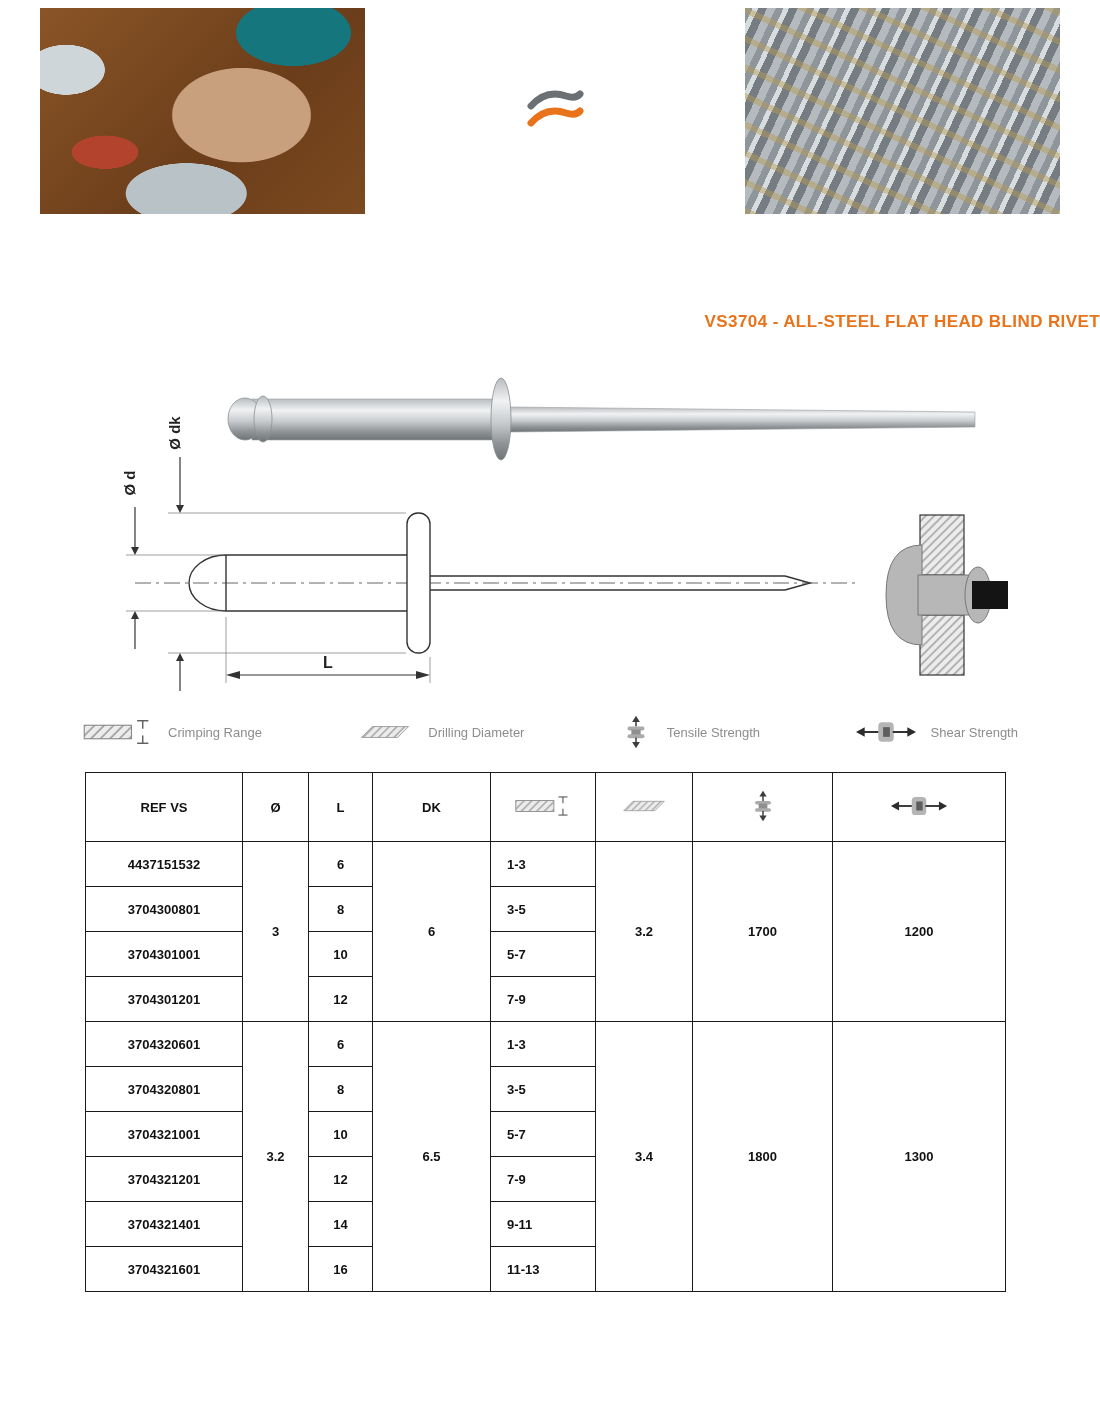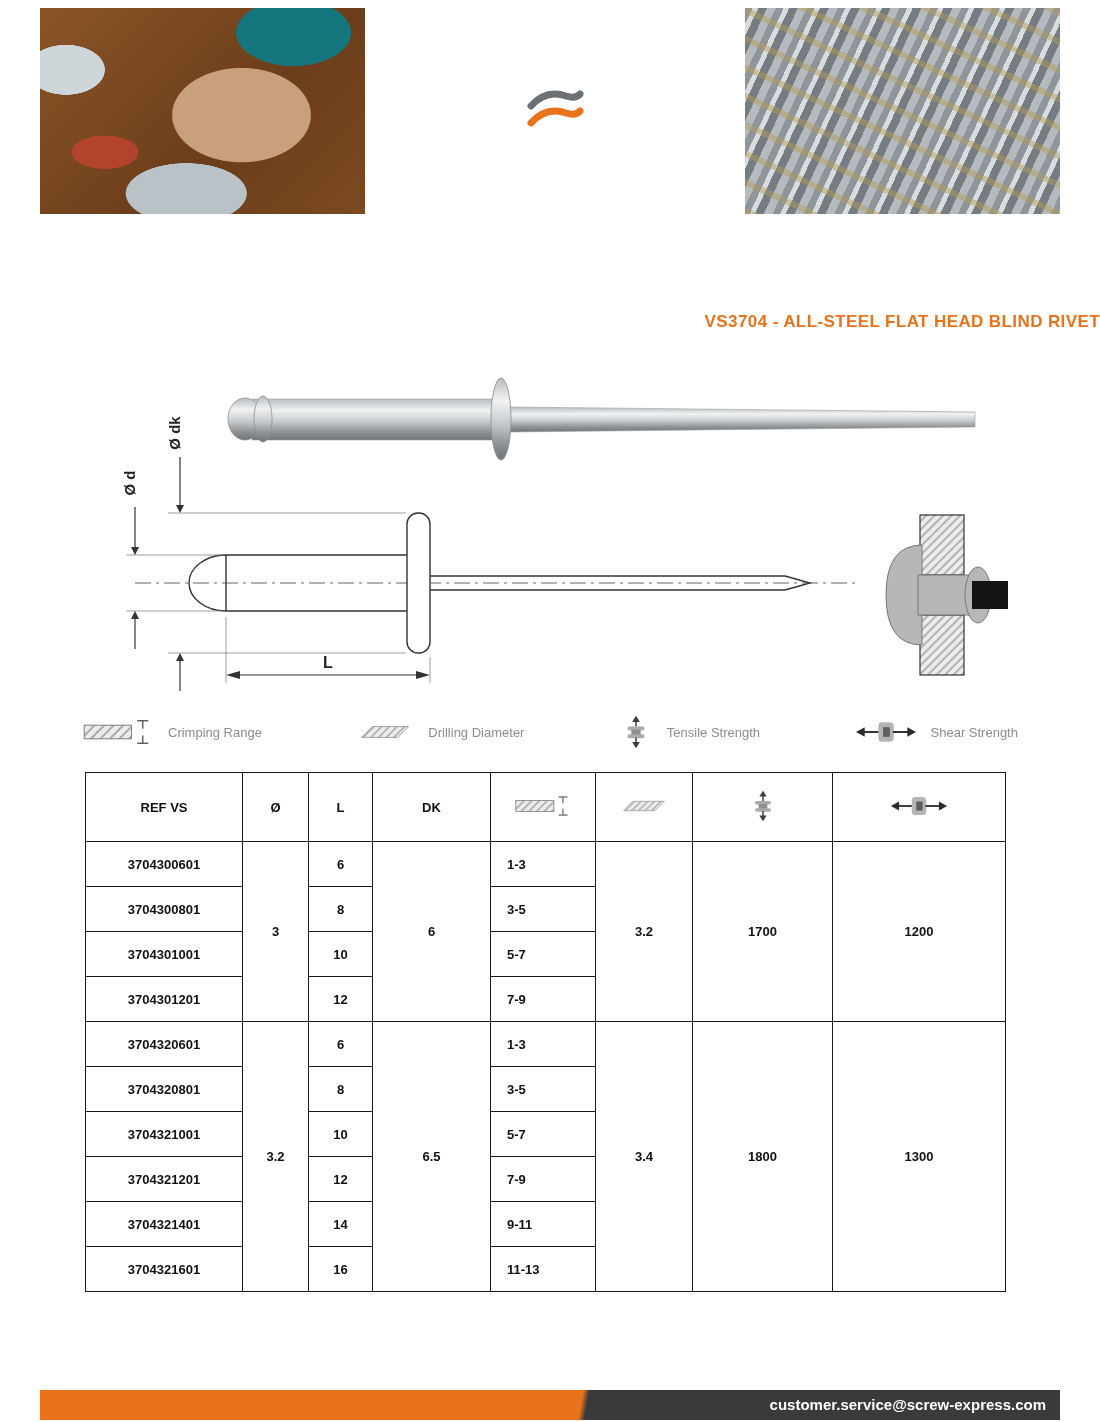--- a/index.html
+++ b/index.html
@@ -235,21 +235,21 @@
               <use href="#sym-tensile"></use>
             </svg></th>
         <th><svg width="58" height="24">
               <use href="#sym-shear"></use>
             </svg></th>
       </tr>
     </thead>
     <tbody>
 
       <tr>
-        <td>3704300601</td>
+        <td>4437151532</td>
         <td rowspan="4">3</td>
         <td>6</td>
         <td rowspan="4">6</td>
         <td class="crimp">1-3</td>
         <td rowspan="4">3.2</td>
         <td rowspan="4">1700</td>
         <td rowspan="4">1200</td>
       </tr>
       <tr>
         <td>3704300801</td>
@@ -298,17 +298,14 @@
         <td class="crimp">9-11</td>
       </tr>
       <tr>
         <td>3704321601</td>
         <td>16</td>
         <td class="crimp">11-13</td>
       </tr>
     </tbody>
   </table>
 
-  <div class="footer">
-    <div class="footer-email">customer.service@screw-express.com</div>
-  </div>
 
 </div>
 
 </body></html>

